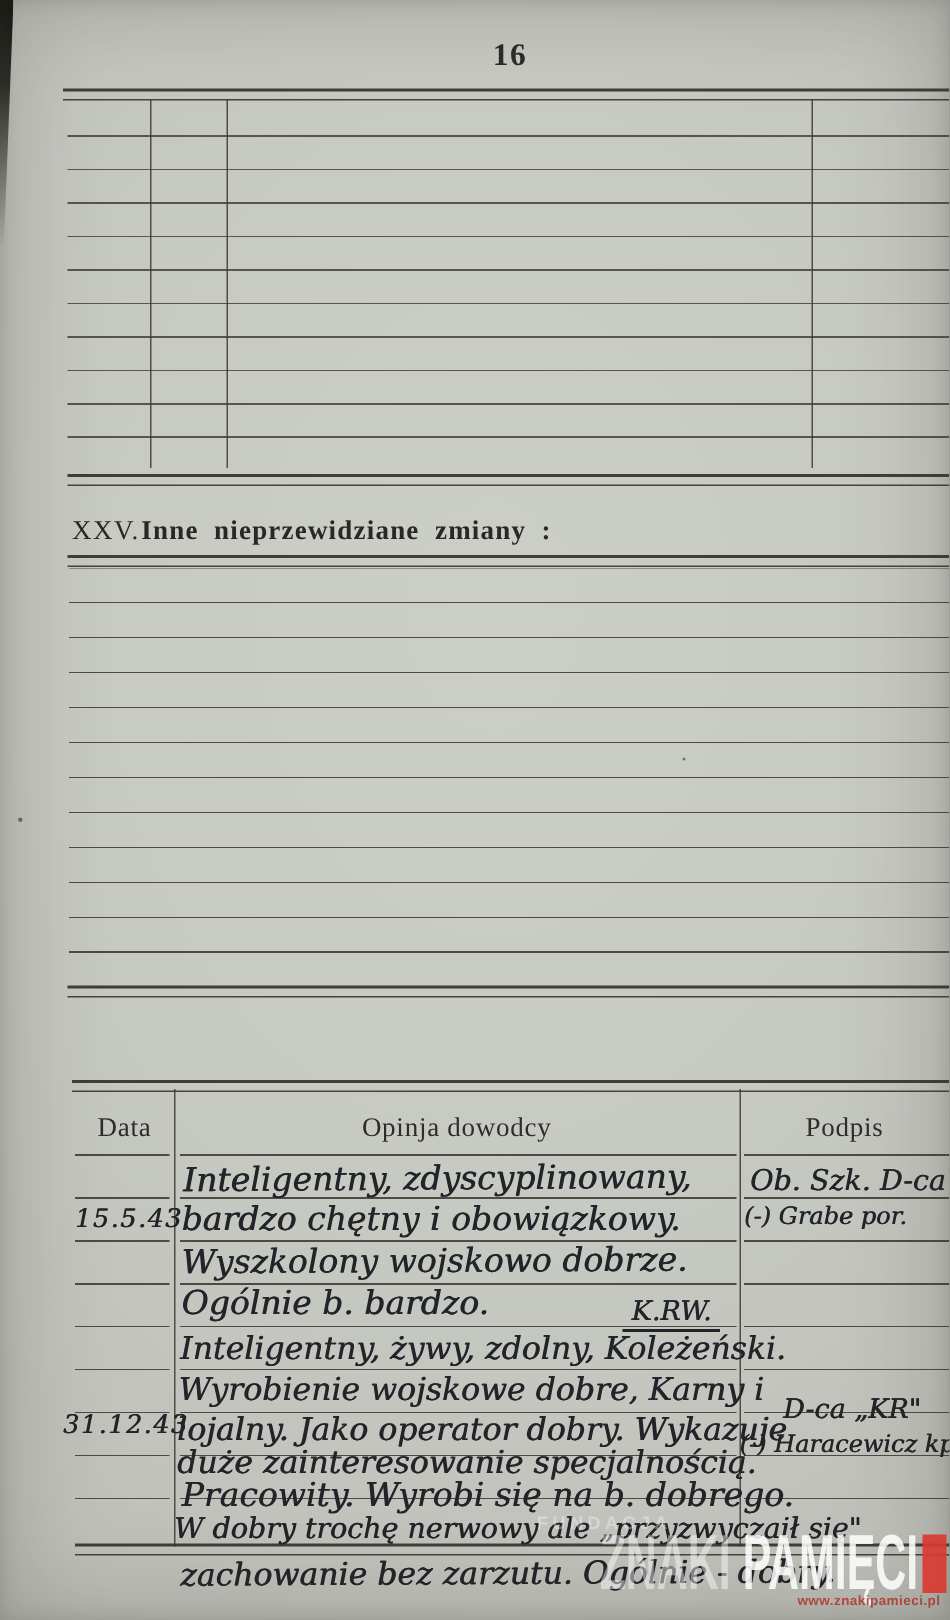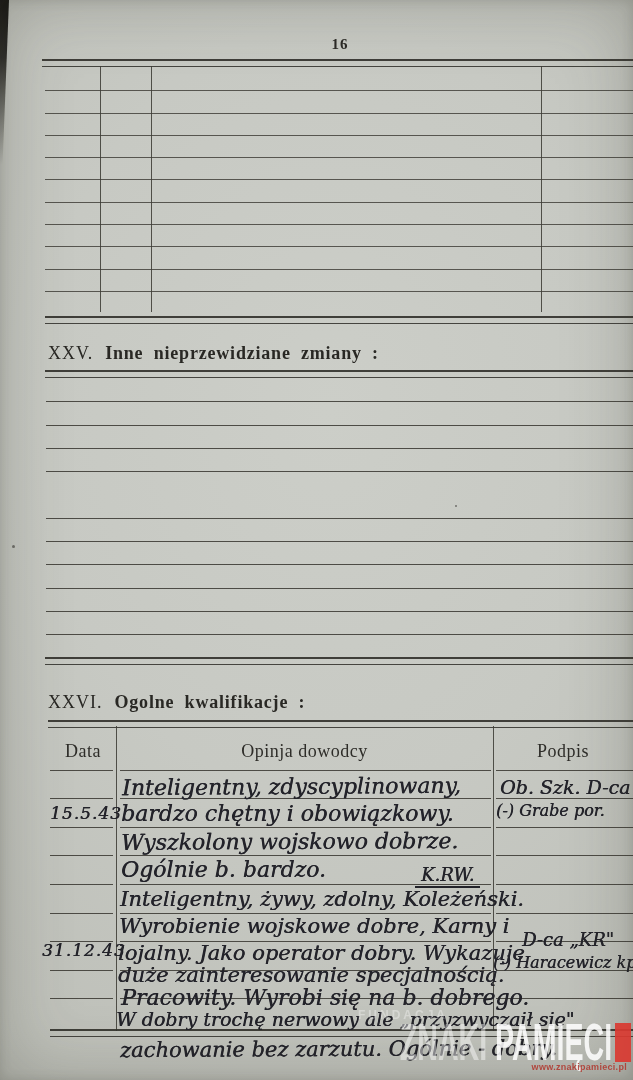--- a/index.html
+++ b/index.html
@@ -10,32 +10,32 @@
       radial-gradient(95% 75% at 52% 38%, #cccec8 0%, #c7c9c3 48%, #bdbfb8 96%),
       #c6c8c2;
   }
   .vignette{position:absolute;inset:0;box-shadow:inset 0 0 70px rgba(58,56,46,.28), inset 0 0 12px rgba(58,56,46,.18);pointer-events:none;z-index:6;}
   .edge-left{position:absolute;left:0;top:0;width:9px;height:165px;z-index:5;
     background:linear-gradient(to bottom,#13120f 0%,rgba(19,18,15,.85) 35%,rgba(19,18,15,0) 100%);
     clip-path:polygon(0 0,100% 0,28% 100%,0 100%);}
   .speck{position:absolute;width:3px;height:3px;border-radius:50%;background:rgba(40,38,34,.55);}
 
   .page-number{position:absolute;top:24px;left:300px;width:80px;text-align:center;
-    font-weight:bold;font-size:15px;letter-spacing:1px;color:#2c2b27;margin-top:12px;}
+    font-weight:bold;font-size:21px;letter-spacing:1px;color:#2c2b27;}
 
   .drule{position:absolute;height:5px;border-top:2px solid #34332e;border-bottom:1px solid #3a3934;opacity:.92;}
   .vline{position:absolute;width:1px;background:rgba(62,60,54,.88);}
   .ruled{position:absolute;}
   .ruled.sp22{background:repeating-linear-gradient(to bottom,transparent 0,transparent 21.3px,rgba(58,56,50,.8) 21.3px,rgba(58,56,50,.8) 22.3px);}
   .ruled.sp23{background:repeating-linear-gradient(to bottom,transparent 0,transparent 22.3px,rgba(55,53,47,.85) 22.3px,rgba(55,53,47,.85) 23.3px);}
   .ruled.sp29{background:repeating-linear-gradient(to bottom,transparent 0,transparent 27.6px,rgba(55,53,47,.85) 27.6px,rgba(55,53,47,.85) 28.6px);}
 
   .heading{position:absolute;color:#292824;font-size:18px;white-space:nowrap;}
   .heading .numeral{letter-spacing:1px;}
-  .heading .title{font-weight:bold;letter-spacing:.8px;word-spacing:5px;margin-left:12px;}
+  .heading .title{font-weight:bold;letter-spacing:.8px;word-spacing:5px;margin-left:1px;}
   .th{position:absolute;text-align:center;font-size:18px;color:#2e2d29;letter-spacing:.5px;}
 
   .hw{position:absolute;font-family:"DejaVu Serif",serif;font-style:italic;color:#23232a;
       white-space:nowrap;text-shadow:.4px 0 0 #23232a;z-index:3;}
   .hw.date{letter-spacing:1px;font-size:17px;}
   .hw.u{border-bottom:2px solid #23232a;padding:0 6px 1px 6px;}
 
   .wm{position:absolute;left:340px;top:1010px;width:293px;height:60px;z-index:8;}
   .wm-fundacja{position:absolute;left:18px;top:-2px;font-family:"Liberation Sans",sans-serif;
     font-weight:bold;font-size:12px;letter-spacing:3px;color:rgba(255,255,255,.35);}
@@ -70,23 +70,20 @@
 
   <div class="heading" style="left:48px;top:343px;">
     <span class="numeral">XXV.</span><span class="title">Inne nieprzewidziane zmiany :</span>
   </div>
   <div>
     <div class="drule" style="top:370px;left:45px;width:588px;"></div>
     <div class="ruled sp23" style="top:379px;left:46px;width:587px;height:258px;"></div>
     <div class="drule" style="top:657px;left:45px;width:588px;"></div>
   </div>
 
-  <div class="heading" style="left:48px;top:692px;">
-    <span class="numeral">XXVI.</span><span class="title">Ogolne kwalifikacje :</span>
-  </div>
 
   <div>
     <div class="drule" style="top:720px;left:48px;width:585px;"></div>
     <div class="vline" style="left:116px;top:726px;height:305px;"></div>
     <div class="vline" style="left:493px;top:726px;height:305px;"></div>
 
     <div class="th" style="left:50px;top:741px;width:66px;">Data</div>
     <div class="th" style="left:116px;top:741px;width:377px;">Opinja dowodcy</div>
     <div class="th" style="left:493px;top:741px;width:140px;">Podpis</div>
 

